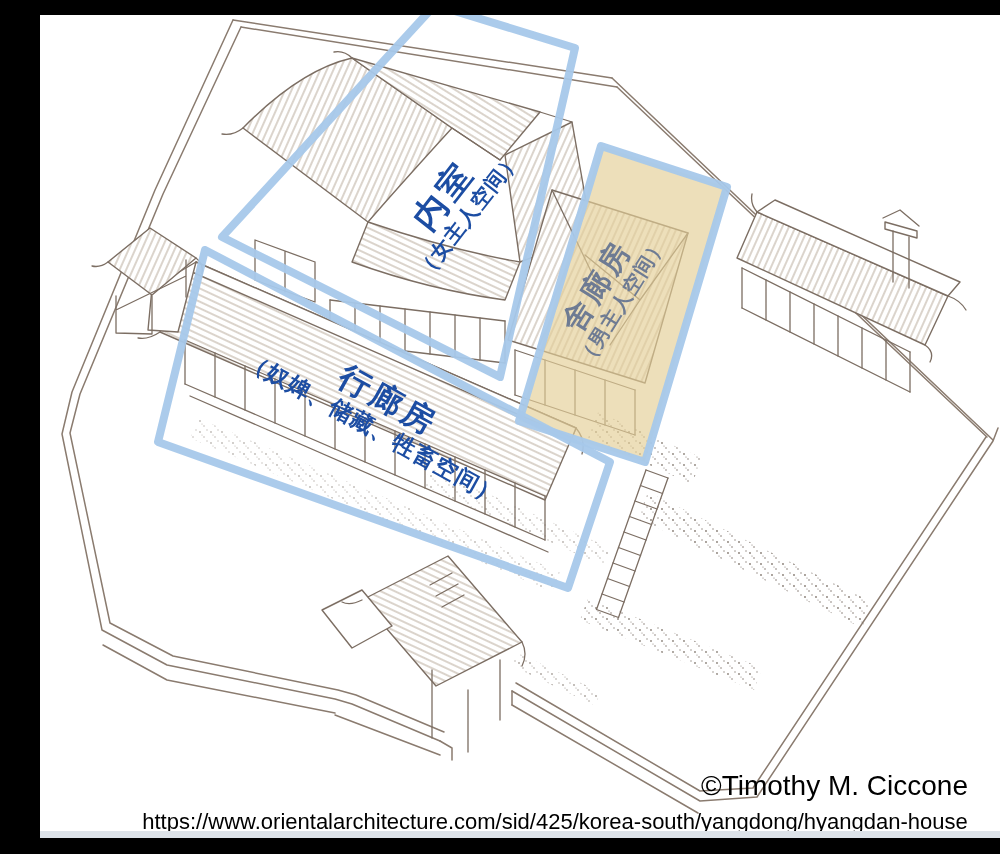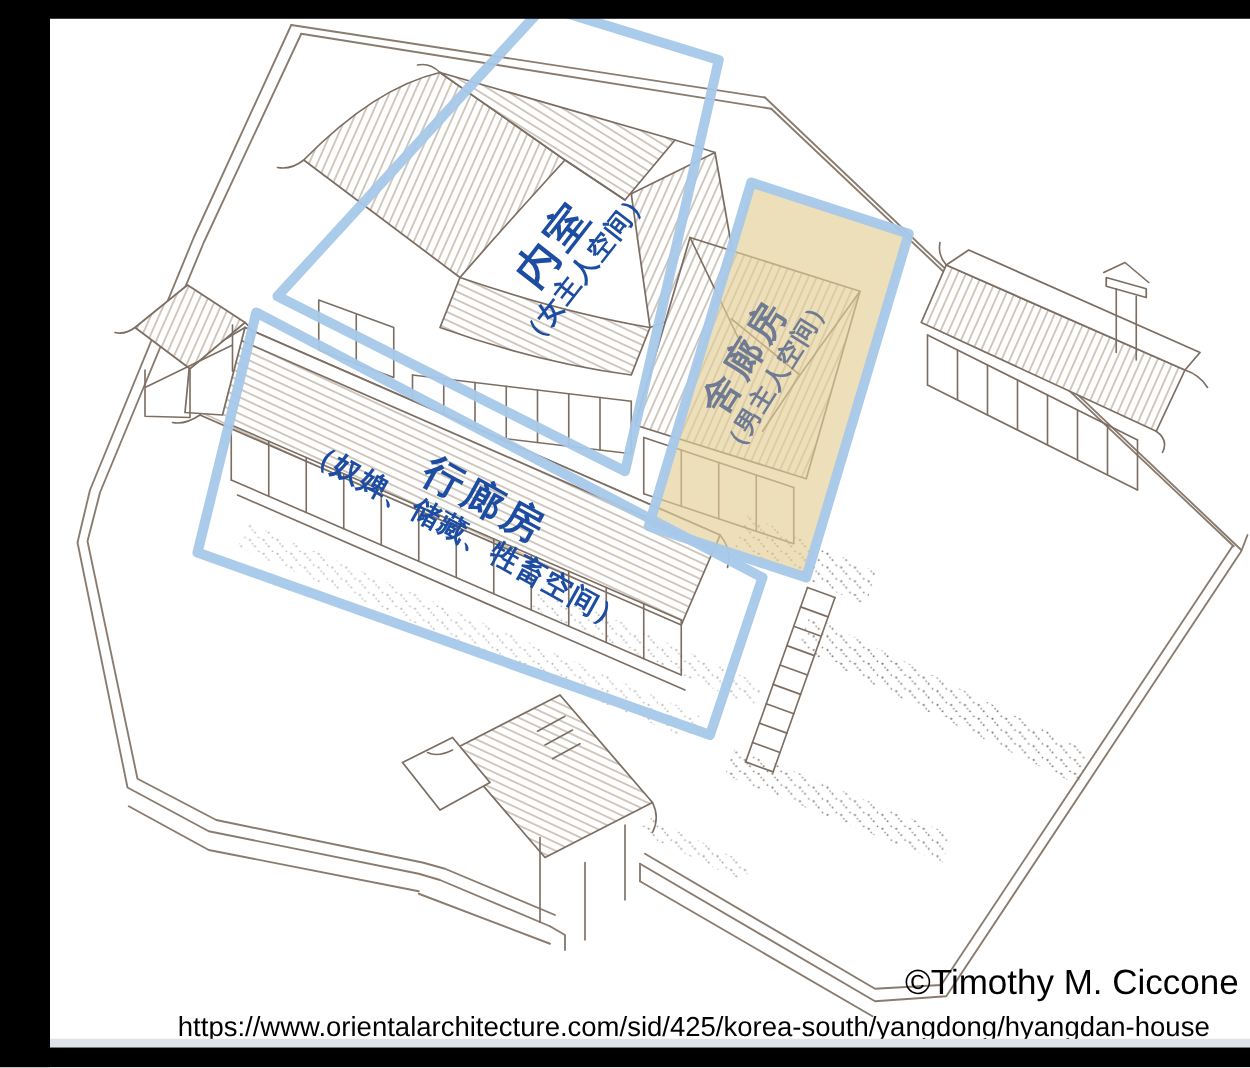--- a/index.html
+++ b/index.html
@@ -30,21 +30,21 @@
   .label .t2{letter-spacing:1px;}
   #label-neishi{color:var(--label-blue);left:453px;top:203px;transform:translate(-50%,-50%) rotate(-52deg);}
   #label-neishi .t1{font-size:34px;}
   #label-neishi .t2{font-size:21px;}
   #label-shelang{color:var(--label-muted);left:607px;top:292px;transform:translate(-50%,-50%) rotate(-58deg);}
   #label-shelang .t1{font-size:30px;}
   #label-shelang .t2{font-size:20px;}
   #label-xinglang{color:var(--label-blue);left:382px;top:412px;transform:translate(-50%,-50%) rotate(29deg);}
   #label-xinglang .t1{font-size:32px;}
   #label-xinglang .t2{font-size:23px;}
-  #credit{position:absolute;right:9px;top:770px;font-size:28px;color:#000;}
+  #credit{position:absolute;right:32px;top:770px;font-size:28px;color:#000;}
   #url{position:absolute;left:60px;top:809px;width:930px;text-align:center;font-size:22px;color:#000;padding-left:30px;}
 </style>
 </head>
 <body>
 
 <div id="stage">
 
   <svg width="1000" height="854" viewBox="0 0 1000 854">
     <defs>
       <pattern id="hA" width="6" height="6" patternUnits="userSpaceOnUse" patternTransform="rotate(24)">

